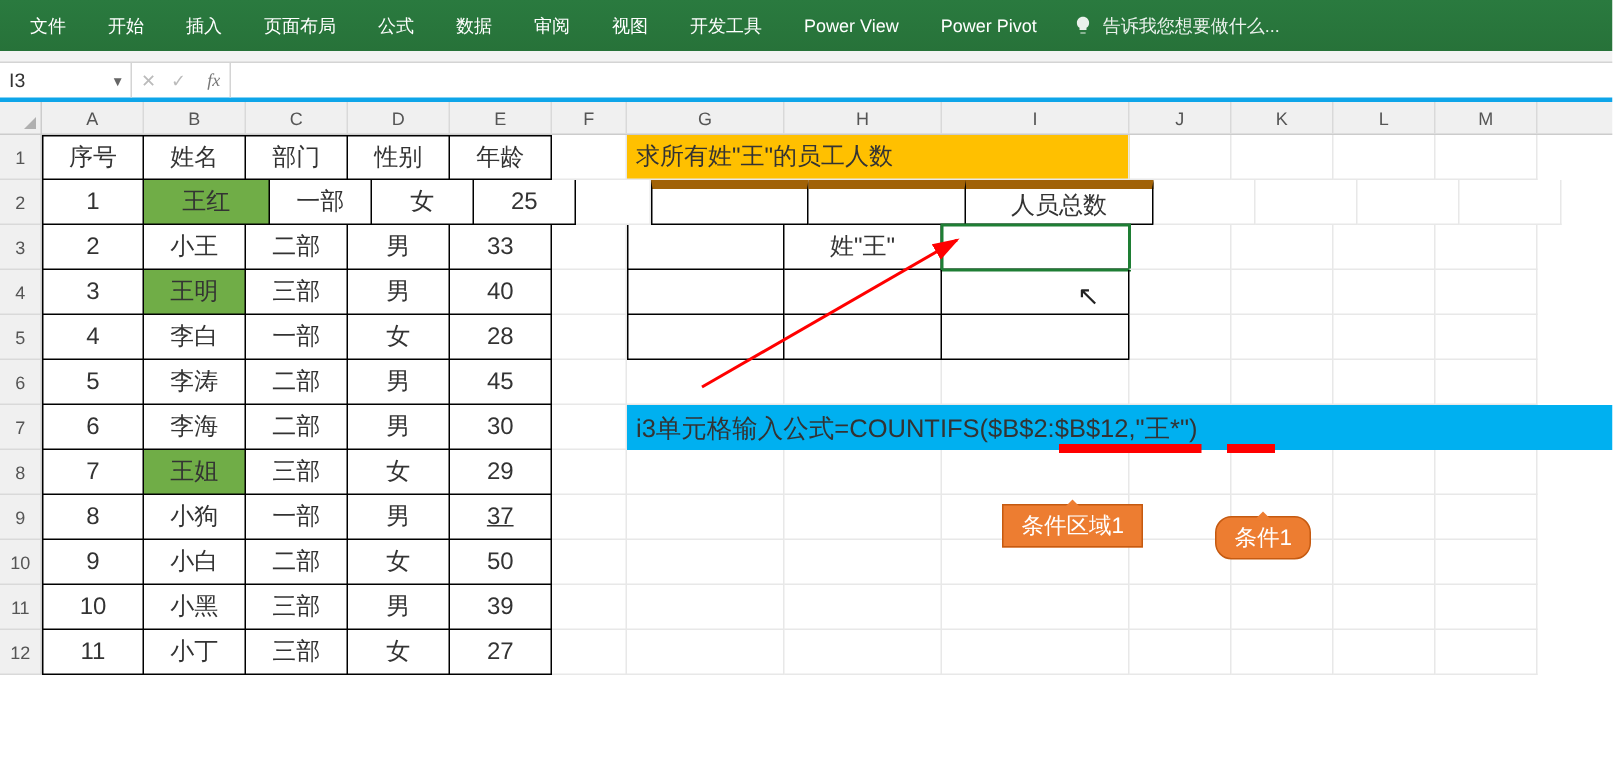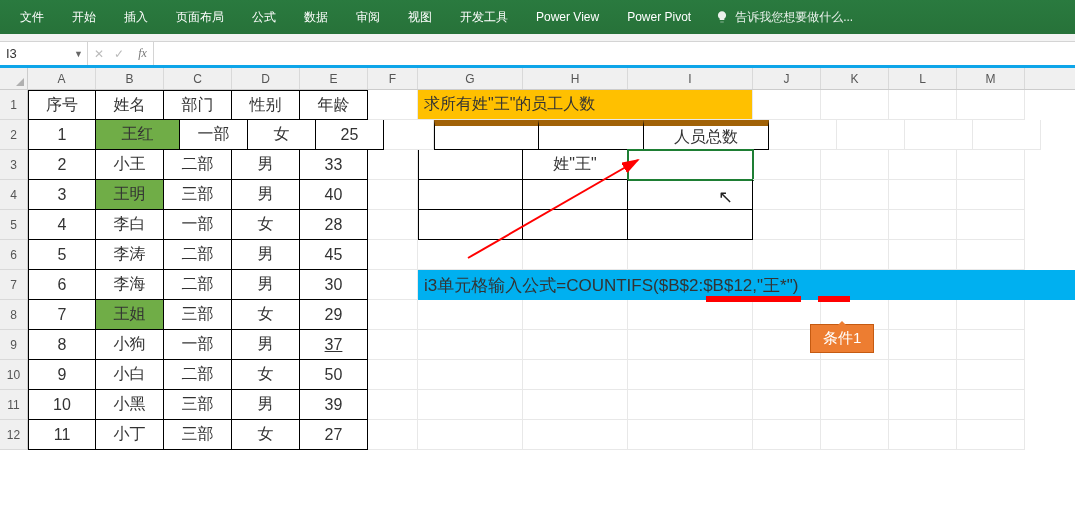--- a/index.html
+++ b/index.html
@@ -310,16 +310,17 @@
     <svg id="arrowsvg" width="100%" height="100%" style="position:absolute;left:0;top:0">
       <defs>
           <marker id="ah" markerWidth="10" markerHeight="10" refX="8" refY="3" orient="auto">
             <path d="M0,0 L9,3 L0,6 Z" fill="#ff0000"></path>
           </marker>
         </defs>
       <line id="redarrow" class="arrow-line" x1="468" y1="190" x2="638" y2="92"></line>
     </svg>
     <div class="underline-bar" id="u1" style="left: 706px; top: 228px; width: 95px;"></div>
     <div class="underline-bar" id="u2" style="left: 818px; top: 228px; width: 32px;"></div>
-    <div class="tag" id="t2" style="left: 810px; top: 256px;"><span>条件1</span></div>
+    <div class="tag" id="t1" style="left: 668px; top: 268px;"><span>条件区域1</span></div>
+    <div class="tag" id="t2" style="left: 810px; top: 276px; border-radius: 11px;"><span>条件1</span></div>
     <div class="cursor-ptr" id="cur" style="left: 718px; top: 118px;">↖</div>
   </div>
 </div>
 
 </body></html>

